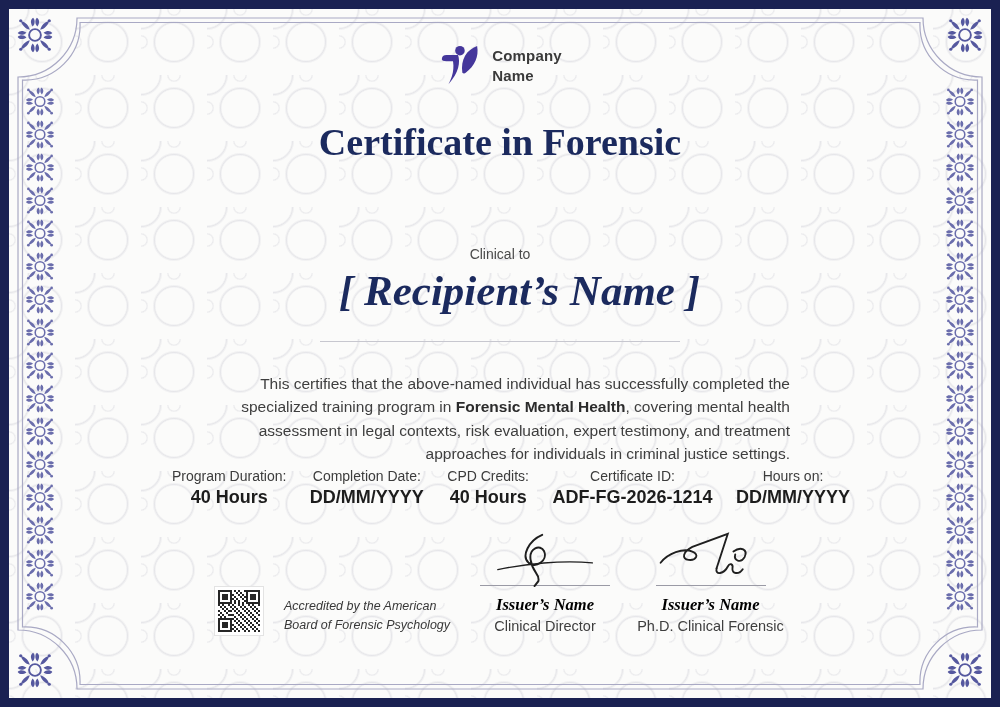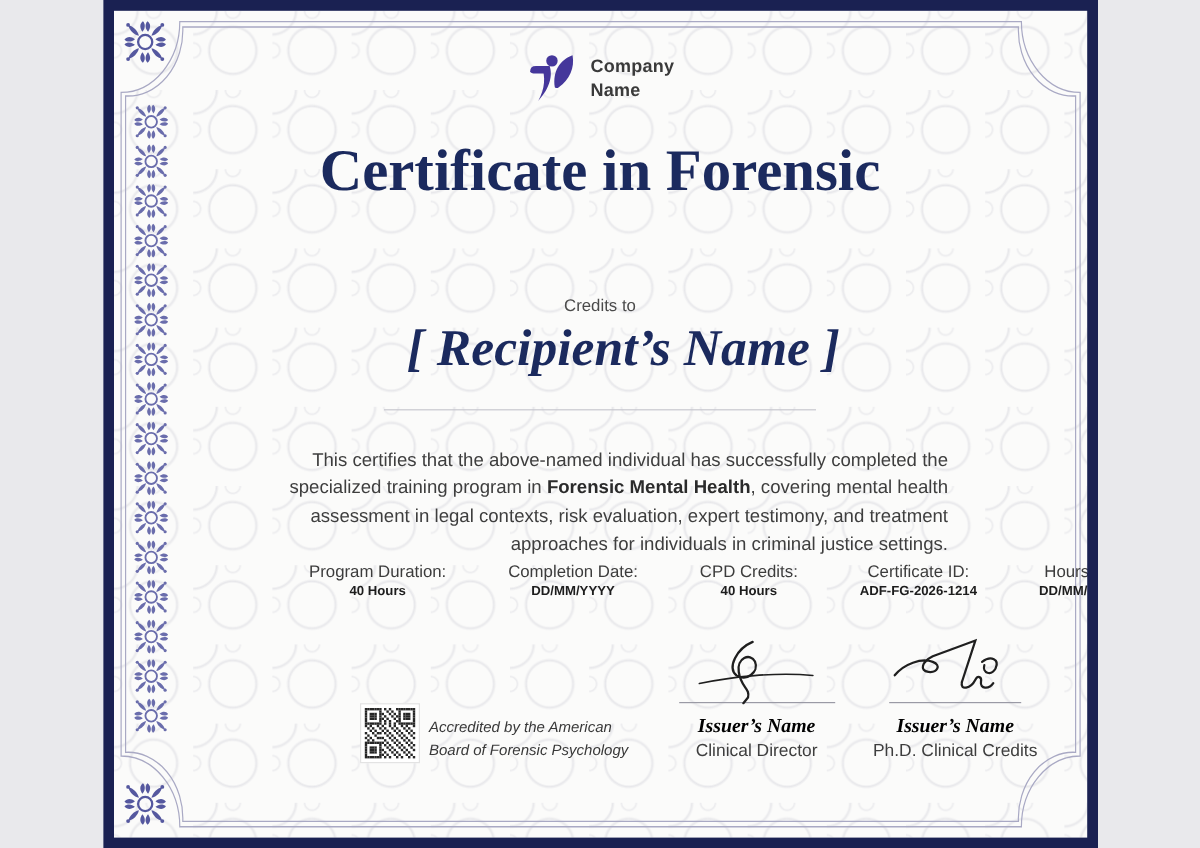--- a/index.html
+++ b/index.html
@@ -1,18 +1,18 @@
 <!DOCTYPE html>
 <html><head>
 <meta charset="utf-8">
 <style>
   html,body{margin:0;padding:0;background:#e9e9ec;}
   *{box-sizing:border-box;}
   .certificate{
-    position:relative;width:829px;height:707px;margin:0 auto;
+    position:relative;width:1000px;height:707px;margin:0 auto;
     background:#fbfbfa;overflow:hidden;
     font-family:"Liberation Sans",sans-serif;color:#3e3e3e;
   }
   
   .certificate::before{
     content:"";position:absolute;inset:9px;z-index:0;
     background-image:
       radial-gradient(circle 24px at 33px 33px, rgba(185,185,198,0) 18px, rgba(185,185,198,0.30) 19.5px, rgba(185,185,198,0) 21.5px),
       radial-gradient(circle 24px at 0px 0px,   rgba(185,185,198,0) 18px, rgba(185,185,198,0.30) 19.5px, rgba(185,185,198,0) 21.5px),
       radial-gradient(circle 9px  at 33px 0px,  rgba(185,185,198,0) 5px,  rgba(185,185,198,0.26) 6px,    rgba(185,185,198,0) 7.5px),
@@ -28,40 +28,40 @@
   .strip-left{left:24px;} .strip-right{left:944px;}
   .orn{width:32px;height:31px;display:block;}
   .content{position:absolute;inset:0;z-index:3;}
 
   .logo-row{position:absolute;top:42px;left:0;right:0;display:flex;justify-content:center;align-items:center;gap:12px;}
   .logo-mark{width:42px;height:48px;}
   .company-name{font-size:15px;line-height:20px;color:#3a3a3a;font-weight:bold;letter-spacing:.2px;}
 
   .cert-title{position:absolute;top:113px;left:0;right:0;text-align:center;
     font-family:"Liberation Serif",serif;font-weight:bold;color:#1b2a5e;
-    font-size:49px;line-height:58px;}
+    font-size:38px;line-height:58px;}
   .awarded{position:absolute;top:246px;left:0;right:0;text-align:center;font-size:14px;color:#4a4a4a;}
   .recipient{position:absolute;top:266px;left:0;right:0;text-align:center;
     font-family:"Liberation Serif",serif;font-style:italic;font-weight:bold;
     font-size:43px;color:#1b2a5e;margin-left:39px;}
   .recipient-line{position:absolute;top:341px;left:calc(50% - 180px);width:360px;border-top:1px solid #c7c7cf;}
 
   .body-text{position:absolute;top:356px;left:calc(50% - 290px);width:580px;text-align:right;
     font-size:15.5px;line-height:23.5px;color:#3e3e3e;}
   .body-text b{color:#2b2b2b;}
 
   .details{position:absolute;top:468px;left:150px;width:700px;display:flex;justify-content:space-between;}
   .detail-col{text-align:center;margin-left:22px;}
   .detail-label{font-size:14px;color:#3c3c3c;}
-  .detail-value{font-size:11px;font-weight:bold;color:#1d1d1d;margin-top:3px;}
+  .detail-value{font-size:18px;font-weight:bold;color:#1d1d1d;margin-top:3px;}
 
   .qr{position:absolute;top:586px;left:214px;display:grid;grid-template-columns:repeat(21,2px);grid-auto-rows:2px;
     padding:3px;background:#fff;border:1px solid #e3e3e3;}
   .qr i{display:block;} .qr i.m{background:#262626;}
-  .accreditation{position:absolute;top:597px;left:272px;font-style:italic;font-size:12.5px;line-height:19px;color:#383838;}
+  .accreditation{position:absolute;top:597px;left:284px;font-style:italic;font-size:12.5px;line-height:19px;color:#383838;}
 
   .sig-block{position:absolute;top:531px;text-align:center;}
   .sig-1{left:470px;width:150px;} .sig-2{left:633px;width:155px;}
   .sig-img{height:56px;display:block;margin:0 auto -2px auto;}
   .sig-line{border-top:1px solid #9a9aa5;margin:0 auto;}
   .sig-1 .sig-line{width:130px;} .sig-2 .sig-line{width:110px;}
   .sig-name{margin-top:9px;font-family:"Liberation Serif",serif;font-weight:bold;font-style:italic;
     font-size:16.5px;color:#000000;}
   .sig-role{margin-top:3px;font-size:14.5px;color:#3e3e3e;}
 </style>
@@ -222,21 +222,21 @@
       <div class="company-name">
         <div>Company</div>
         <div>Name</div>
       </div>
     </div>
 
     <div class="cert-title">
       <div>Certificate in Forensic</div>
     </div>
 
-    <div class="awarded">Credits to</div>
+    <div class="awarded">Clinical to</div>
     <div class="recipient">[ Recipient’s Name ]</div>
     <div class="recipient-line"></div>
 
     <p class="body-text"><span>This certifies that the above-named individual has successfully completed the specialized training program in </span><b>Forensic Mental Health</b><span>, covering mental health assessment in legal contexts, risk evaluation, expert testimony, and treatment approaches for individuals in criminal justice settings.</span></p>
 
     <div class="details">
       <div class="detail-col">
         <div class="detail-label">Program Duration:</div>
         <div class="detail-value">40 Hours</div>
       </div>
@@ -721,19 +721,19 @@
     <div class="sig-block sig-2">
       <svg class="sig-img" viewBox="0 0 120 60">
         <g fill="none" stroke="#1f1f1f" stroke-linecap="round">
           <path stroke-width="2" d="M6 34 C 14 24, 30 18, 40 22 C 48 25, 44 32, 36 31 C 28 30, 30 22, 40 17 L 78 3 L 66 40"></path>
           <path stroke-width="2" d="M66 40 C 64 48, 74 46, 78 38 C 80 34, 84 35, 83 40 C 82 46, 90 47, 94 41"></path>
           <path stroke-width="2" d="M84 22 C 92 16, 100 20, 96 28 C 92 35, 84 32, 86 25"></path>
         </g>
       </svg>
       <div class="sig-line"></div>
       <div class="sig-name">Issuer’s Name</div>
-      <div class="sig-role">Ph.D. Clinical Credits</div>
+      <div class="sig-role">Ph.D. Clinical Forensic</div>
     </div>
 
   </div>
 
   <div class="navy-frame"></div>
 </div>
 
 </body></html>

